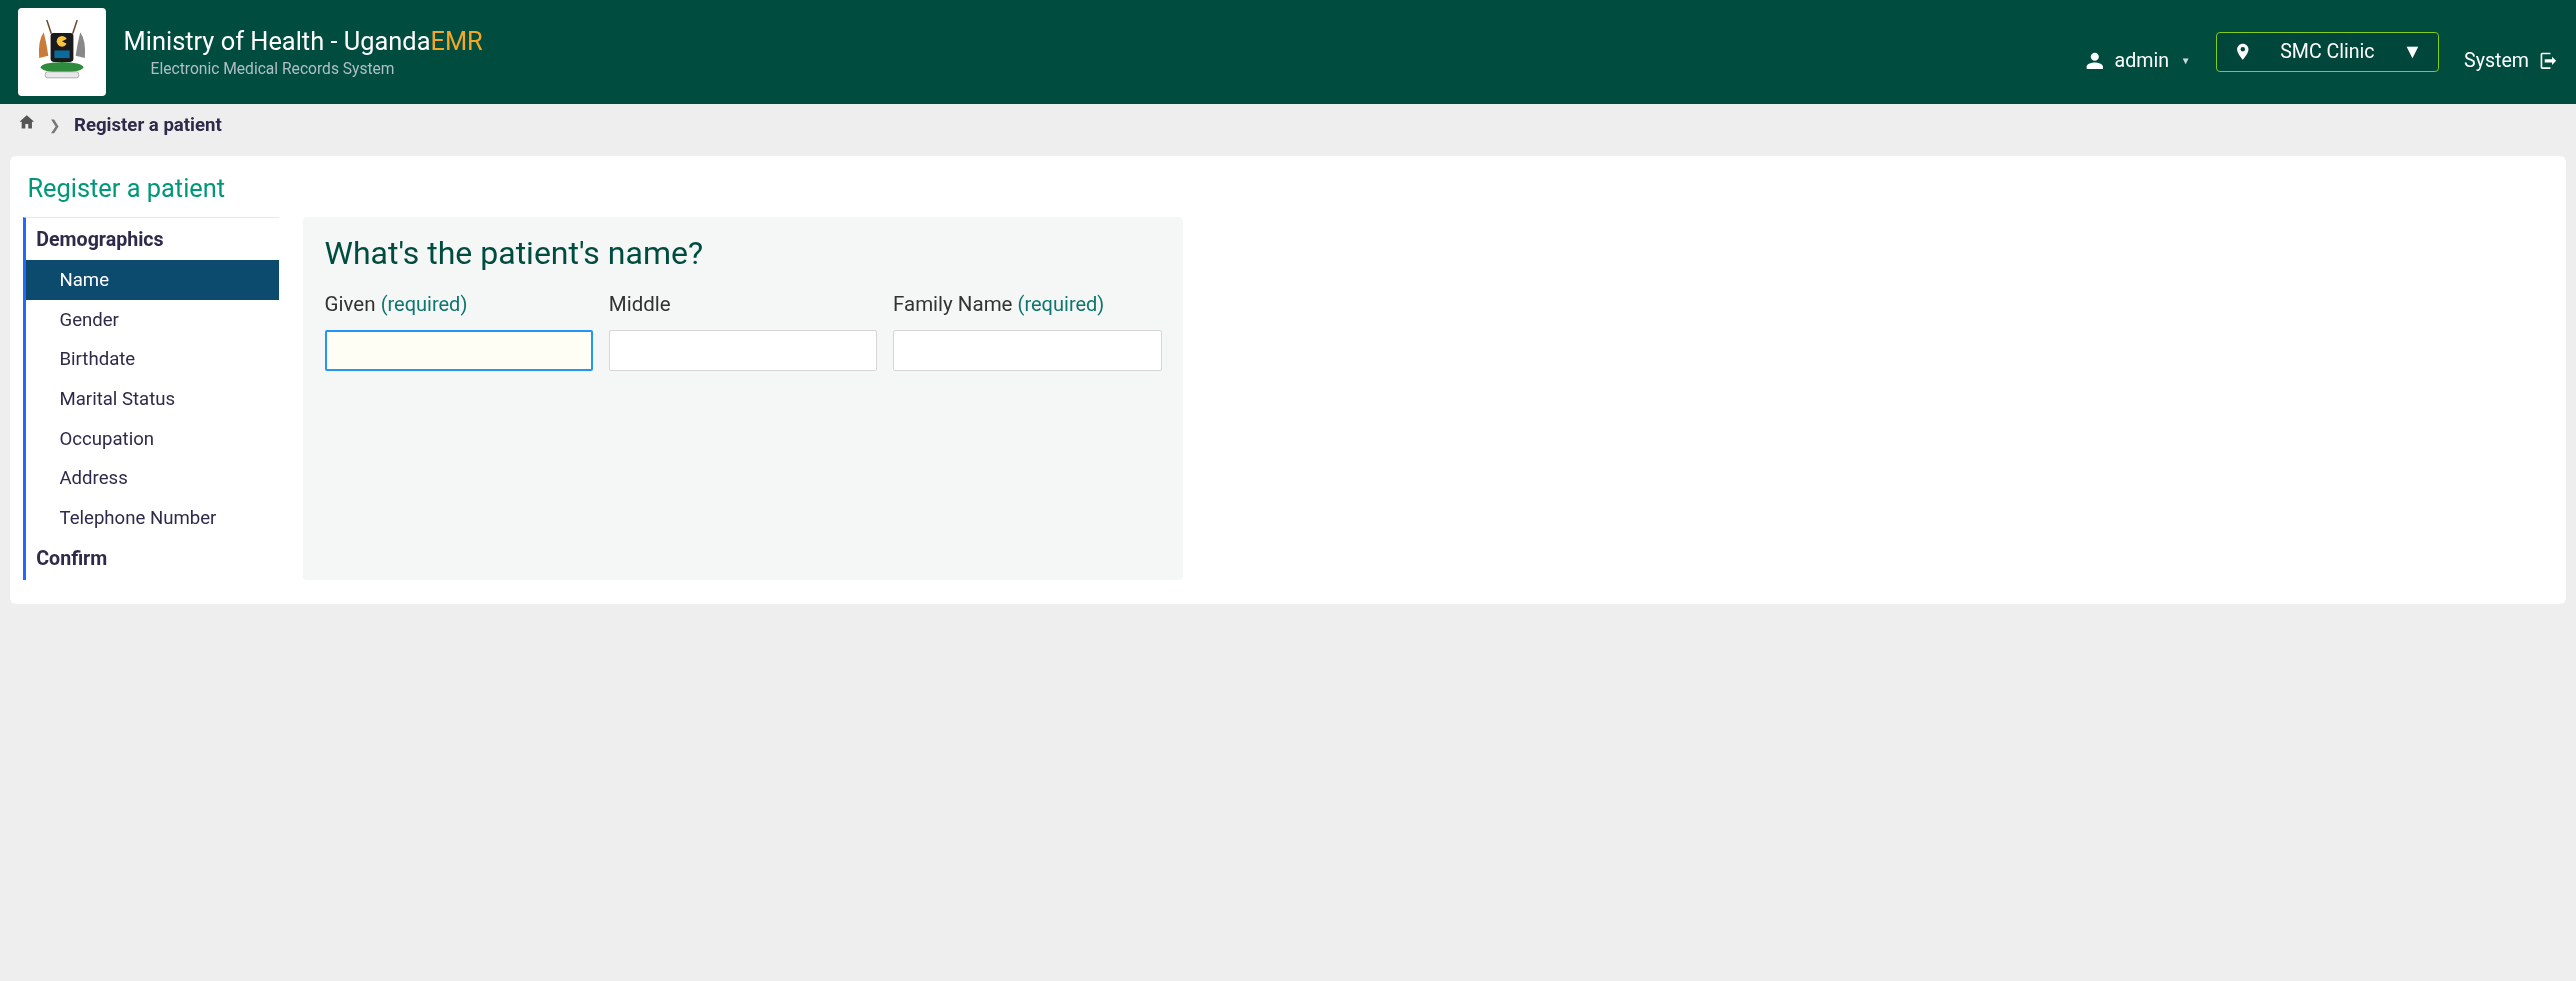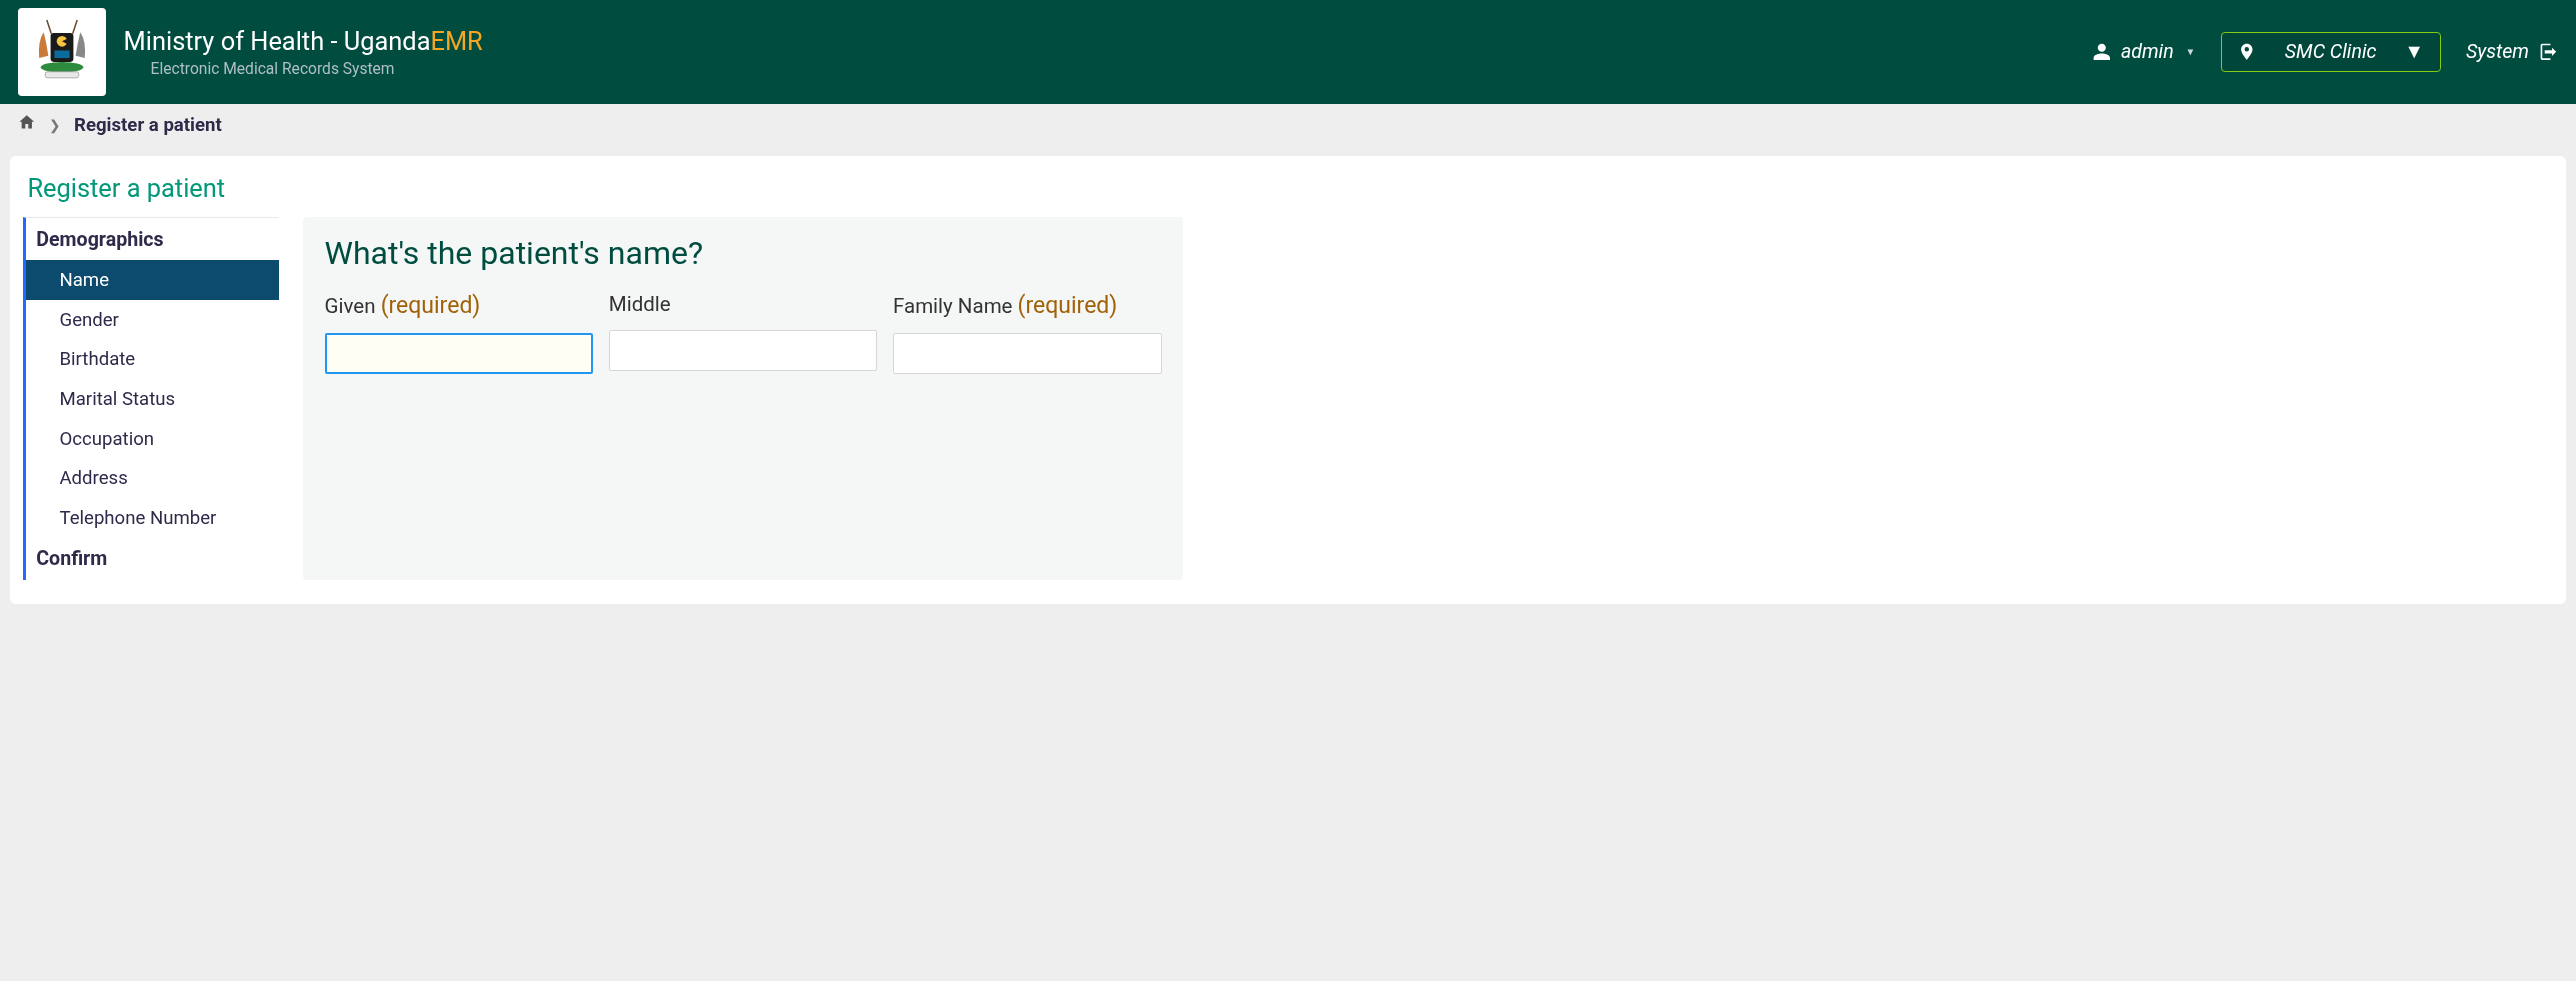--- a/index.html
+++ b/index.html
@@ -37,25 +37,24 @@
   }
   .brand-title .emr { color: #f5a623; }
   .brand-sub {
     color: #b0bec5;
     font-size: 15.6px;
     margin-top: 3.9px;
     margin-left: 27px;
   }
   .header-right {
     display: flex;
-    align-items: center;
+    align-items: flex-end;
     gap: 25.4px;
     color: #fff;
     font-size: 19.6px;
-    font-style: italic;
   }
   .hdr-item {
     display: flex;
     align-items: center;
     gap: 9.8px;
     cursor: pointer;
   }
   .hdr-item .caret {
     font-size: 9.8px;
     margin-left: 2px;
@@ -138,22 +137,22 @@
     margin-bottom: 19.6px;
   }
   .field-row { display: flex; gap: 15.6px; }
   .field-col { display: flex; flex-direction: column; flex: 1; }
   .field-label {
     font-size: 20.5px;
     color: #333;
     margin-bottom: 13.7px;
   }
   .field-label .req {
-    color: #a16207;
-    font-size: 23px;
+    color: #0f766e;
+    font-size: 20px;
   }
   .field-input {
     height: 41px;
     border: 1px solid #d6d6d6;
     background: #fff;
     padding: 0 9.8px;
     font-size: 17.6px;
     border-radius: 2px;
   }
   .field-input.focused {

